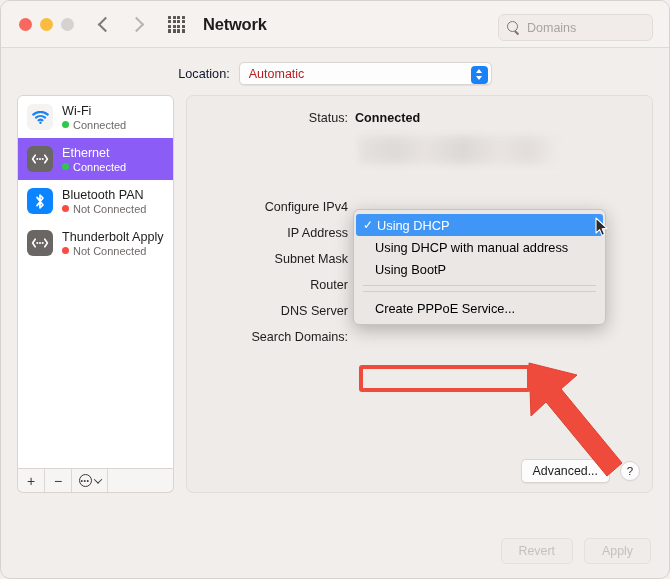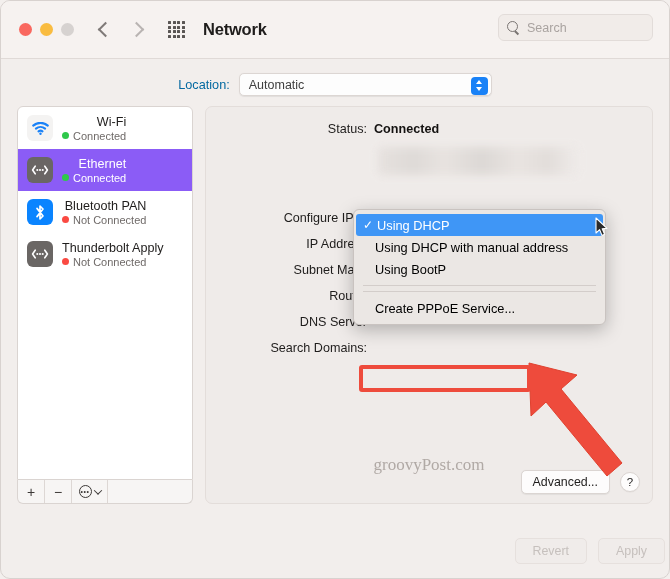--- a/index.html
+++ b/index.html
@@ -14,21 +14,21 @@
     width: 670px; height: 579px;
     background: #f2eeec;
     border: 1px solid #d8d2cf;
     border-radius: 10px;
     overflow: hidden;
   }
 
   
   .titlebar {
     position: relative;
-    height: 58px;
+    height: 47px;
     background: #f6f2f0;
     border-bottom: 1px solid #e0dad7;
     display: flex;
     align-items: center;
     padding: 0 18px;
   }
   .traffic { display: flex; gap: 8px; align-items: center; }
   .light { width: 13px; height: 13px; border-radius: 50%; }
   .light.red { background: #f9685f; }
   .light.yellow { background: #f9bc40; }
@@ -78,49 +78,49 @@
     transform-origin: left center;
   }
   .searchbox .sph { margin-left: 7px; font-size: 12.5px; color: #a9a3a0; }
 
   
   .locrow {
     display: flex; align-items: center; justify-content: center;
     margin-top: 14px;
     gap: 9px;
   }
-  .loclabel { font-size: 12.7px; color: #0369a1; }
+  .loclabel { font-size: 12.7px; color: #0f172a; }
   .locselect {
     position: relative;
     width: 253px; height: 23px;
     background: #fdfdfd;
     border: 1px solid #dcd6d3;
     border-radius: 5px;
     display: flex; align-items: center;
     padding-left: 9px;
     box-shadow: 0 0.5px 1px rgba(0,0,0,0.07);
   }
-  .locselect .val { font-size: 12.5px; color: #404040; }
+  .locselect .val { font-size: 12.5px; color: #b91c1c; }
   .stepper {
     position: absolute; right: 3px; top: 2.5px;
     width: 17px; height: 18px;
     background: #1a82f7; border-radius: 4px;
     display: flex; flex-direction: column;
     align-items: center; justify-content: center; gap: 3px;
   }
   .stepper .up, .stepper .dn {
     width: 0; height: 0; border-left: 3.4px solid transparent; border-right: 3.4px solid transparent;
   }
   .stepper .up { border-bottom: 4px solid #fff; }
   .stepper .dn { border-top: 4px solid #fff; }
 
   
   .body { position: relative; display: flex; padding: 10px 16px 0 16px; gap: 12px; }
 
-  .sidebar-wrap { width: 176px; text-align: right; }
+  .sidebar-wrap { width: 157px; }
   .sidebar {
     height: 374px;
     background: #ffffff;
     border: 1px solid #dad4d1;
     border-radius: 6px 6px 0 0;
     overflow: hidden;
   }
   .srow {
     display: flex; align-items: center;
     height: 42px; padding: 0 9px; gap: 9px;
@@ -229,21 +229,21 @@
     width: 20px; height: 20px; border-radius: 50%;
     background: #fdfcfc; border: 1px solid #dbd5d2;
     display: flex; align-items: center; justify-content: center;
     font-size: 11.5px; color: #1f1d1c;
     box-shadow: 0 0.5px 1px rgba(0,0,0,0.06);
   }
 
   
   .footer {
     position: absolute;
-    right: 4px; bottom: 14px;
+    right: 18px; bottom: 14px;
     display: flex; gap: 11px;
   }
   .btn.disabled {
     background: #f0ecea; border-color: #e6e0dd; color: #c6c0bd;
     box-shadow: none; padding: 5px 17px;
   }
 
   
   .menu {
     position: absolute;
@@ -312,21 +312,21 @@
         <i></i>
         <i></i>
         <i></i>
         <i></i>
         <i></i>
     </div>
     <div class="wintitle">Network</div>
 
     <div class="searchbox">
       <div class="sicon"></div>
-      <div class="sph">Search</div>
+      <div class="sph">Domains</div>
     </div>
   </div>
 
   <div class="locrow">
     <div class="loclabel">Location:</div>
     <div class="locselect">
       <div class="val">Automatic</div>
       <div class="stepper">
         <div class="up"></div>
           <div class="dn"></div>
@@ -452,21 +452,20 @@
         <div class="frow">
           <div class="lbl">DNS Server</div>
           <div class="fval"></div>
         </div>
         <div class="frow">
           <div class="lbl">Search Domains:</div>
           <div class="fval"></div>
         </div>
       </div>
 
-      <div class="watermark">groovyPost.com</div>
 
       <div class="panel-actions">
         <div class="btn">Advanced...</div>
         <div class="helpbtn">?</div>
       </div>
 
     </div>
   </div>
 
   <div class="footer">

